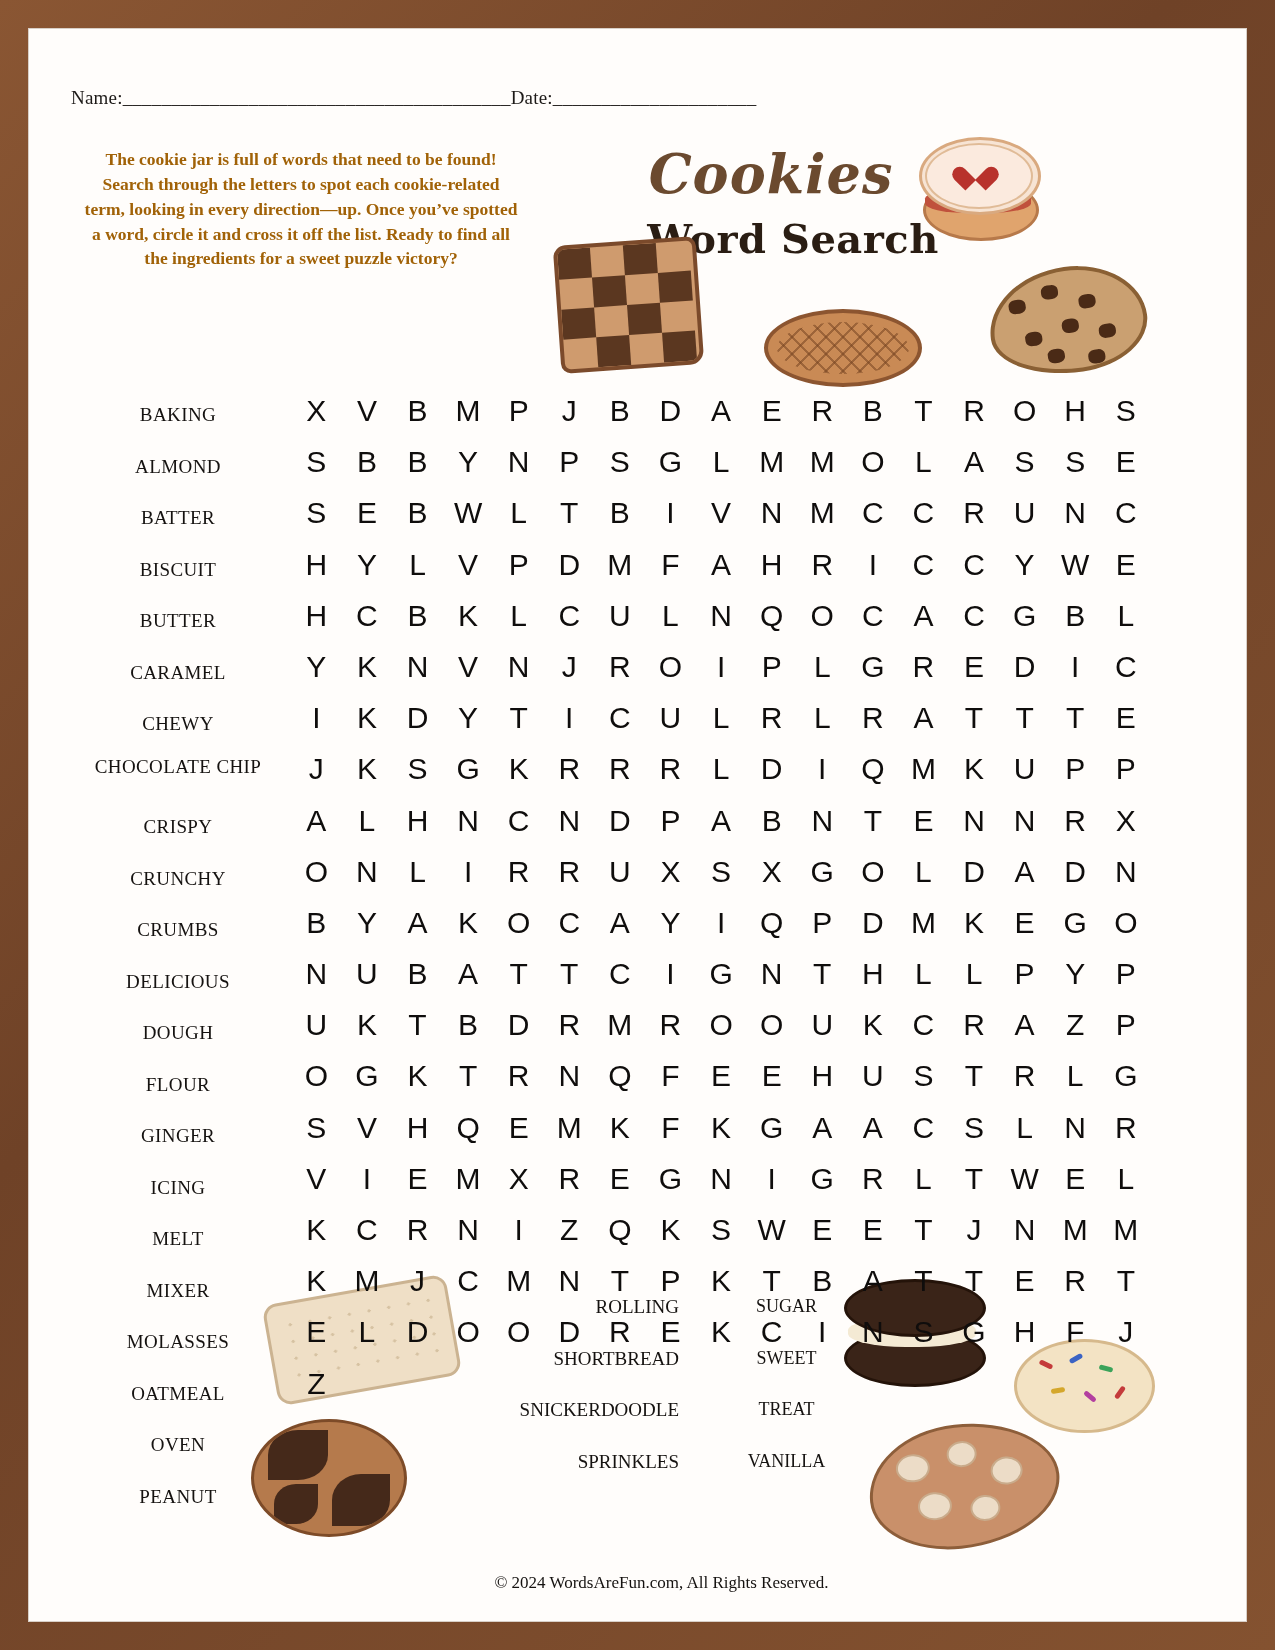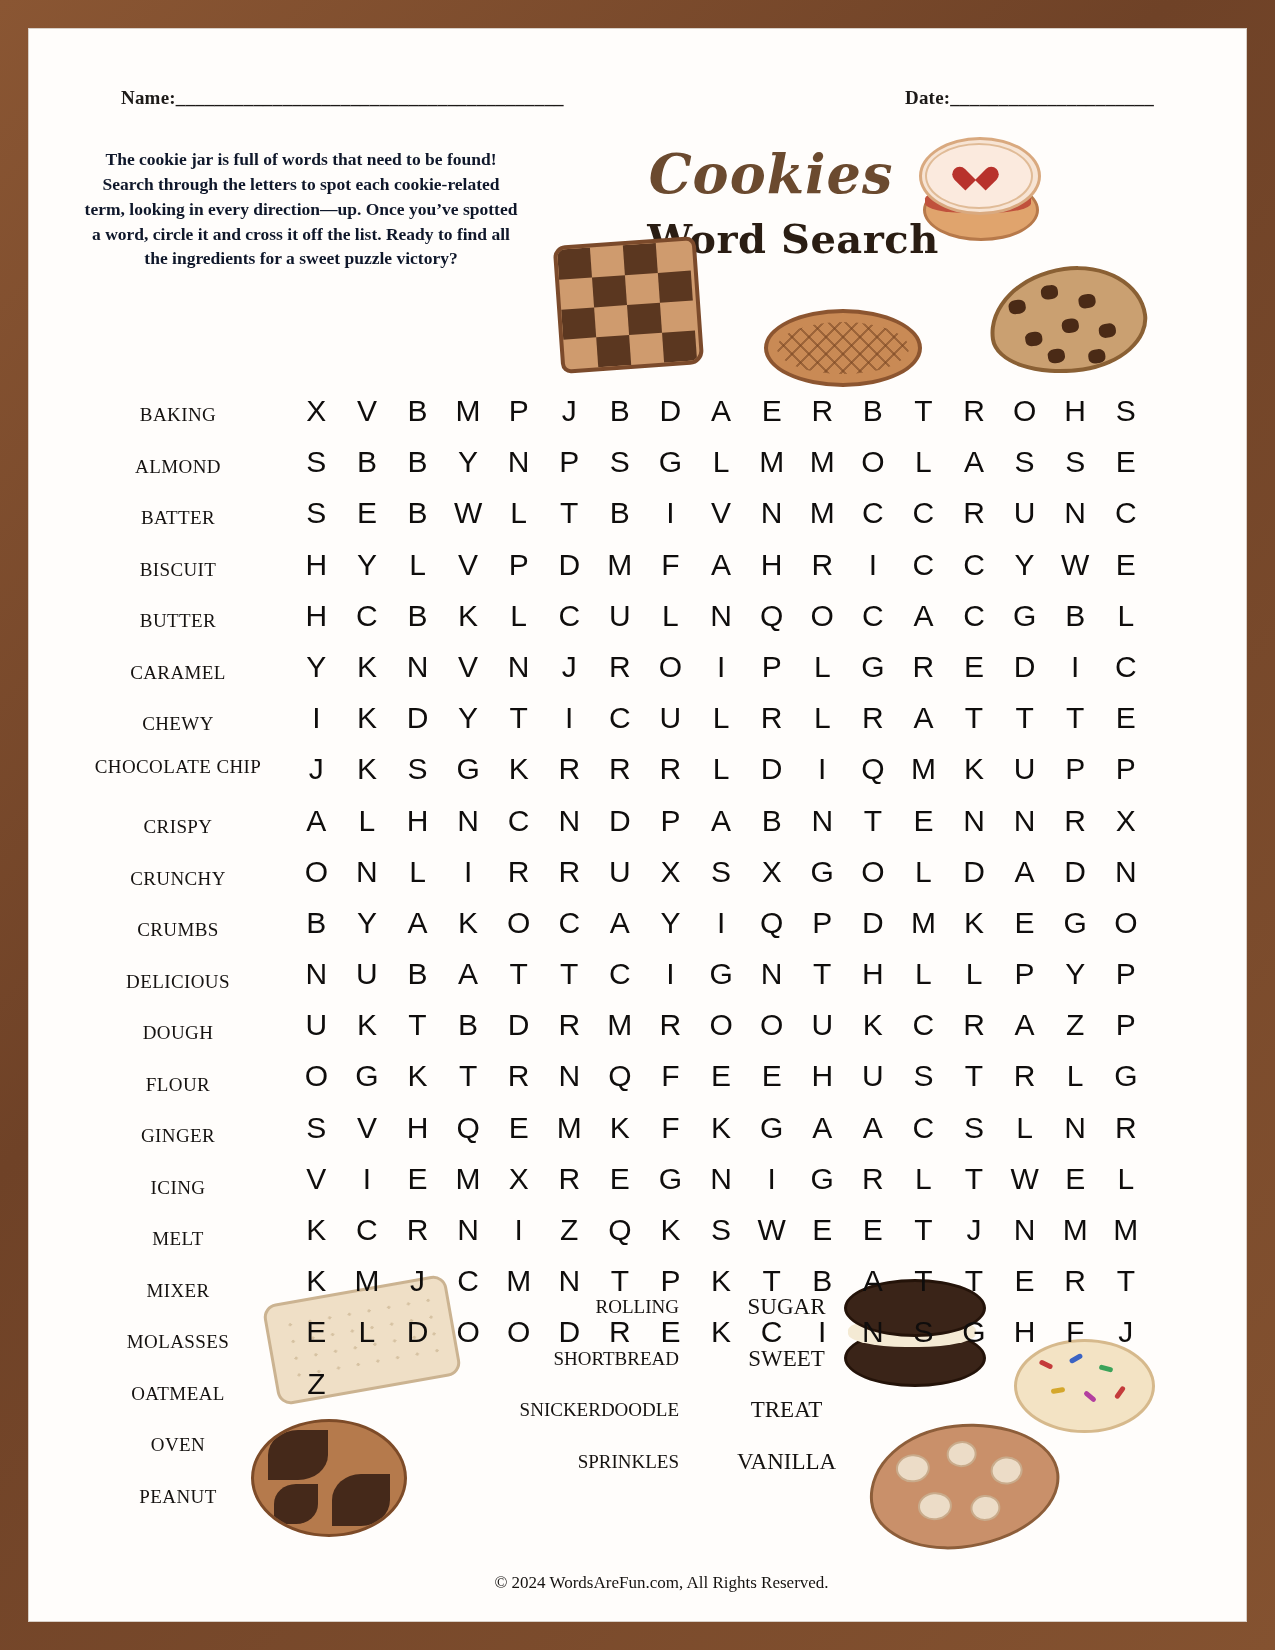--- a/index.html
+++ b/index.html
@@ -31,41 +31,41 @@
     border: 1px solid #d8cfc7;
   }
 
   
   .namedate {
     position: absolute;
     top: 58px;
     left: 0;
     width: 100%;
     display: flex;
-    justify-content: space-between;
-    padding: 0 92px;
+    justify-content: flex-start;
+    padding: 0 42px;
     box-sizing: border-box;
     font-size: 19px;
-    font-weight: bold;
+    font-weight: normal;
     color: #1d1a18;
     letter-spacing: 0.2px;
   }
   .namedate .field { white-space: nowrap; }
 
   
   .instructions {
     position: absolute;
     top: 118px;
     left: 52px;
     width: 440px;
     text-align: center;
     font-size: 17.5px;
     line-height: 1.42;
     font-weight: bold;
-    color: #0f172a;
+    color: #a16207;
   }
 
   
   .titleblock {
     position: absolute;
     top: 118px;
     left: 545px;
     width: 420px;
     text-align: center;
   }
@@ -254,21 +254,21 @@
     text-align: right;
     font-size: 19px;
     color: #151210;
   }
   .wordlist-right {
     position: absolute;
     top: 1252px;
     left: 680px;
     width: 155px;
     text-align: center;
-    font-size: 23px;
+    font-size: 18px;
     color: #151210;
   }
   .wordlist-mid .w, .wordlist-right .w {
     height: 51.5px;
     line-height: 51.5px;
     white-space: nowrap;
   }
 
   .footer {
     position: absolute;

